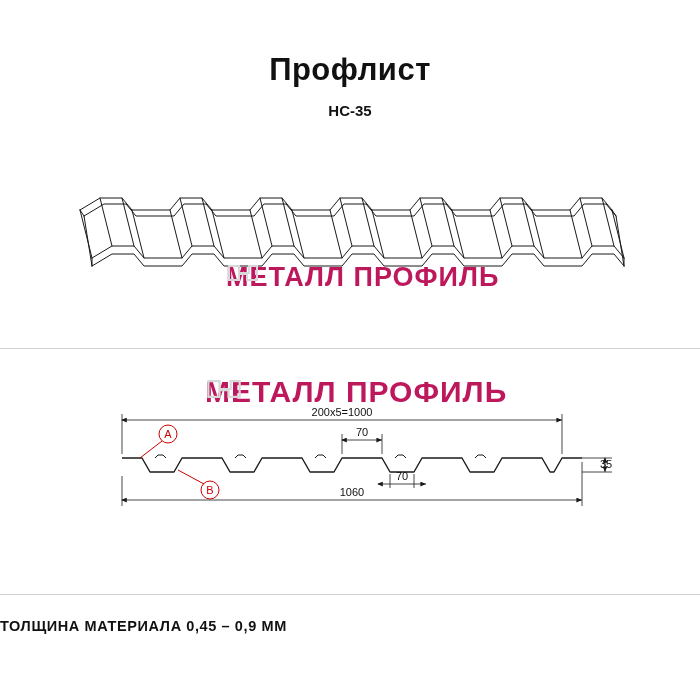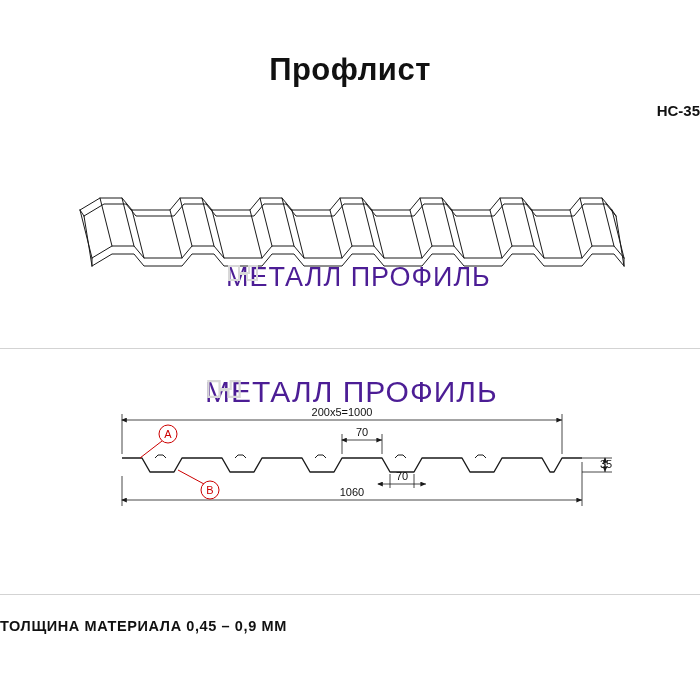--- a/index.html
+++ b/index.html
@@ -31,30 +31,30 @@
     font-size: 31px;
     font-weight: bold;
     letter-spacing: 0.5px;
     color: #111111;
   }
   .subtitle {
     position: absolute;
     top: 102px;
     left: 0;
     width: 700px;
-    text-align: right;
+    text-align: center;
     font-size: 15px;
     font-weight: bold;
     color: #111111;
   }
   
   .wm {
     position: absolute;
-    color: #4c1d95;
-    font-weight: normal;
+    color: #be185d;
+    font-weight: bold;
     letter-spacing: 1px;
     user-select: none;
     white-space: nowrap;
   }
   .wm1 {
     top: 262px;
     left: 226px;
     font-size: 27px;
   }
   .wm2 {

